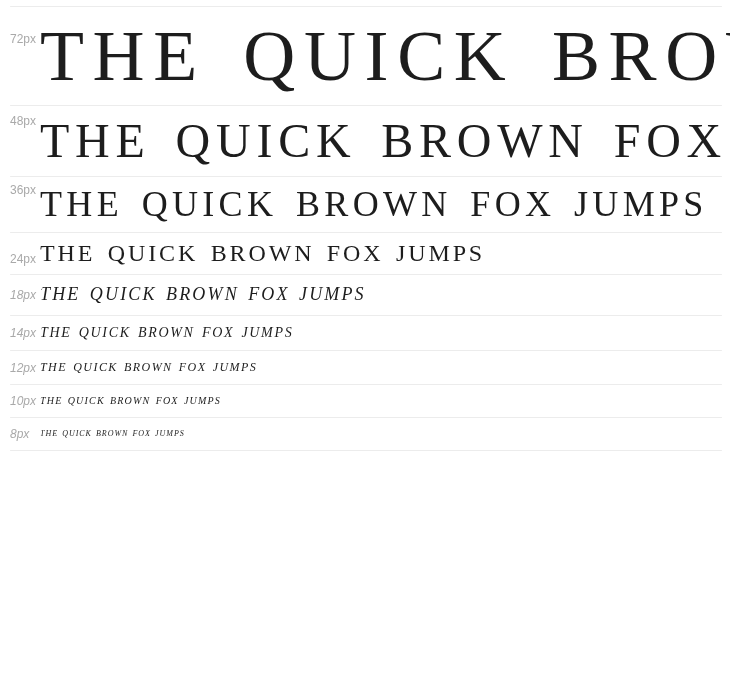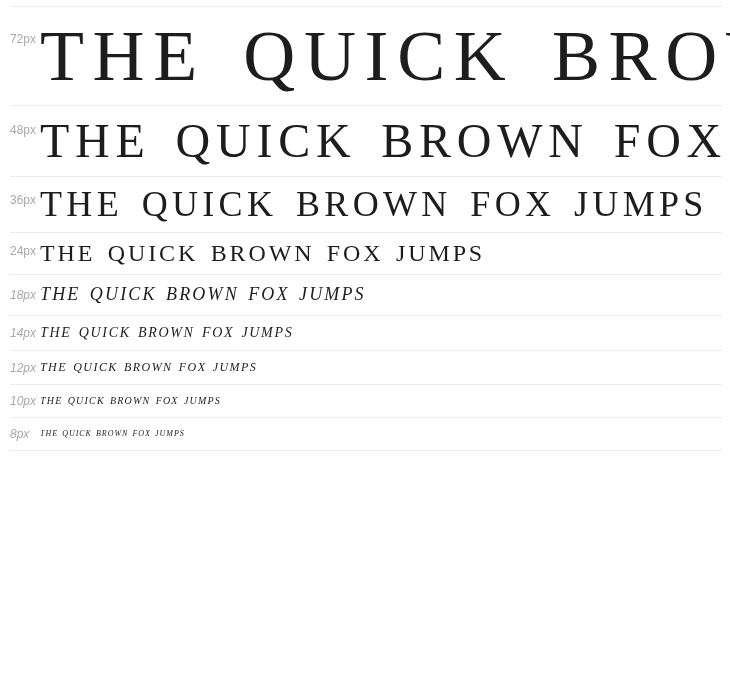--- a/index.html
+++ b/index.html
@@ -31,23 +31,23 @@
     flex: 0 0 40px;
     width: 40px;
     padding-left: 10px;
     font-size: 12px;
     line-height: 14px;
     color: #a9a9a9;
     white-space: nowrap;
   }
   
   .row.r72 .size-label { align-self: flex-start; margin-top: 19px; }
-  .row.r48 .size-label { align-self: flex-start; margin-top: 11px; }
-  .row.r36 .size-label { align-self: flex-start; margin-top: 10px; }
-  .row.r24 .size-label { align-self: flex-start; margin-top: 5px; }
+  .row.r48 .size-label { align-self: flex-start; margin-top: 2px; }
+  .row.r36 .size-label { align-self: flex-start; }
+  .row.r24 .size-label { align-self: flex-start; margin-top: 13px; }
   .sample {
     flex: 1 1 auto;
     font-family: "Liberation Serif", serif;
     color: #1d1d1d;
     white-space: nowrap;
     overflow: hidden;
     line-height: 1.2;
     letter-spacing: 0.12em;
     word-spacing: 0.15em;
     font-weight: normal;

